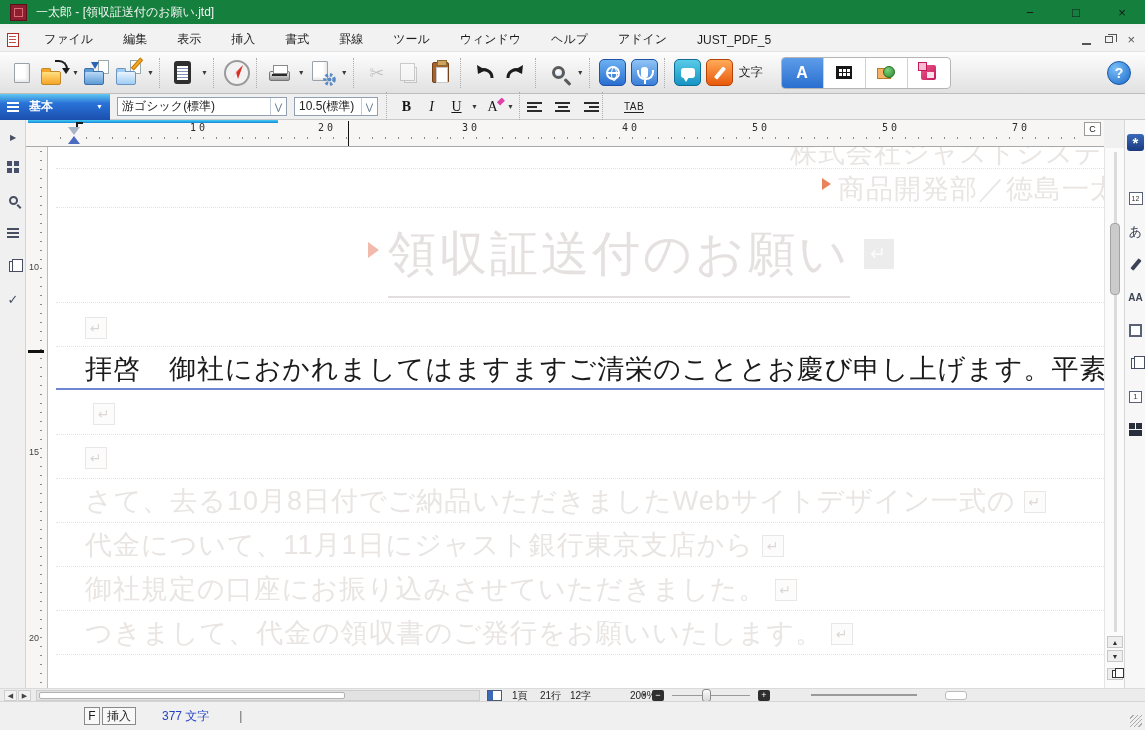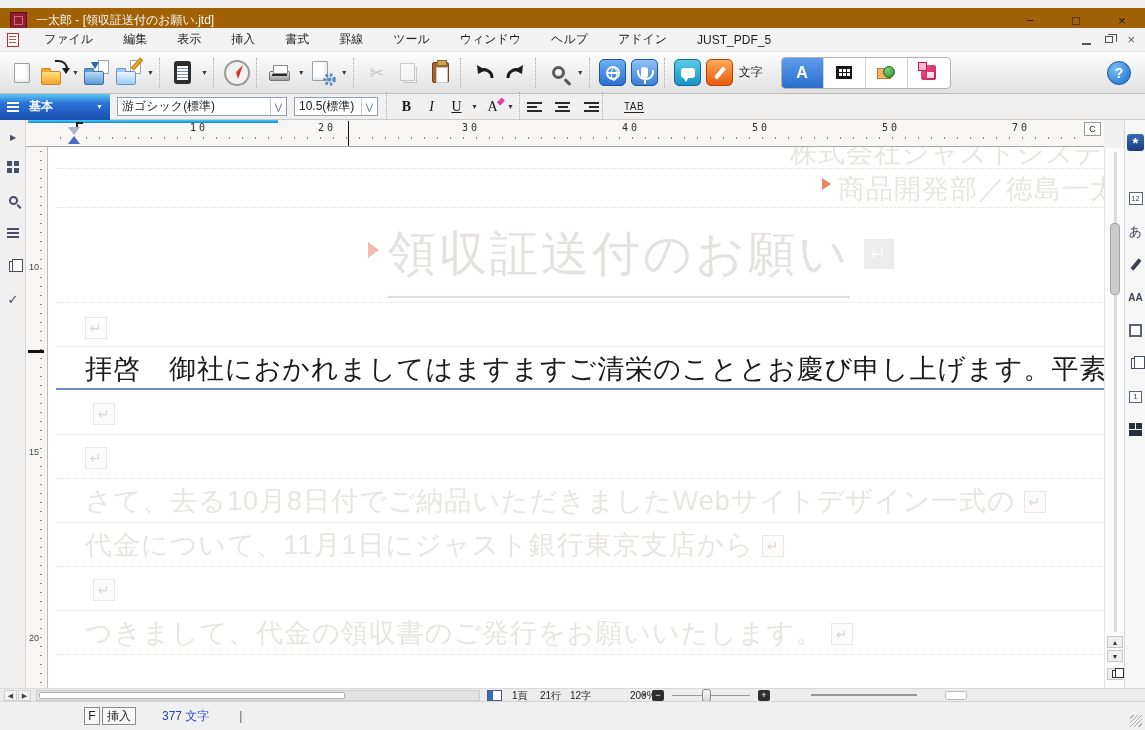--- a/index.html
+++ b/index.html
@@ -1,19 +1,19 @@
 <!DOCTYPE html>
 <html><head>
 <meta charset="utf-8">
 <style>
 *{box-sizing:border-box;margin:0;padding:0}
 body{margin:0;background:#888}
 .app{position:relative;width:1145px;height:730px;font-family:"Liberation Sans","DejaVu Sans",sans-serif;background:#f0f0f0;overflow:hidden}
 
-.titlebar{position:absolute;top:8px;left:0;right:0;height:24px;background:#a16207;display:flex;align-items:center;color:#f5f5f5}
+.titlebar{position:absolute;top:0;left:0;right:0;height:24px;background:#15803d;display:flex;align-items:center;color:#f5f5f5}
 .appicon{width:17px;height:17px;margin:0 9px 0 10px;background:#8d1f2e;border:1px solid #5f0f1c;display:flex;align-items:center;justify-content:center}
 .appicon i{display:block;width:9px;height:9px;border:1.5px solid #d96a74}
 .wtitle{font-size:12px}
 .winctl{margin-left:auto;display:flex;height:100%}
 .winbtn{width:46px;display:flex;align-items:center;justify-content:center;font-size:13px;color:#161616}
 
 .menubar{position:absolute;top:28px;left:0;right:0;height:24px;background:#f2f2f2;display:flex;align-items:center;font-size:12px;color:#1d1d1d;border-bottom:1px solid #e3e3e3}
 .docicon{width:12px;height:14px;border:1px solid #b03028;background:#fff;margin:0 10px 0 7px;position:relative}
 .docicon i{position:absolute;left:1px;top:2px;width:7px;height:1px;background:#c05048;box-shadow:0 3px 0 #c05048,0 6px 0 #c05048}
 .mitem{padding:0 15px;cursor:default}
@@ -449,21 +449,21 @@
 
     <span class="tmark pink" style="left:320px;top:95px"></span>
     <div class="dtitle"><span class="tt">領収証送付のお願い</span><span class="bigret"></span></div>
 
     <div class="tl" style="top:163px"><span></span><span class="ret" style="margin-left:0"></span></div>
     <div class="tl dark" style="top:205px"><span>拝啓　御社におかれましてはますますご清栄のこととお慶び申し上げます。平素は</span></div>
     <div class="tl" style="top:249px"><span class="ret"></span></div>
     <div class="tl" style="top:293px"><span></span><span class="ret" style="margin-left:0"></span></div>
     <div class="tl" style="top:337px"><span>さて、去る10月8日付でご納品いただきましたWebサイトデザイン一式の</span><span class="ret"></span></div>
     <div class="tl" style="top:381px"><span>代金について、11月1日にジャスト銀行東京支店から</span><span class="ret"></span></div>
-    <div class="tl" style="top:425px"><span class="ret"></span></div>
+    <div class="tl" style="top:425px"><span>御社規定の口座にお振り込みさせていただきました。</span><span class="ret"></span></div>
     <div class="tl" style="top:469px"><span>つきまして、代金の領収書のご発行をお願いいたします。</span><span class="ret"></span></div>
   </div>
 
   <div class="vscroll">
     <span class="vtrack"></span>
     <span class="vthumb"></span>
     <span class="vbtn" style="bottom:40px">▲</span>
     <span class="vbtn" style="bottom:26px">▼</span>
     <span class="vbtn pgbtn" style="bottom:8px">
         <i></i>

